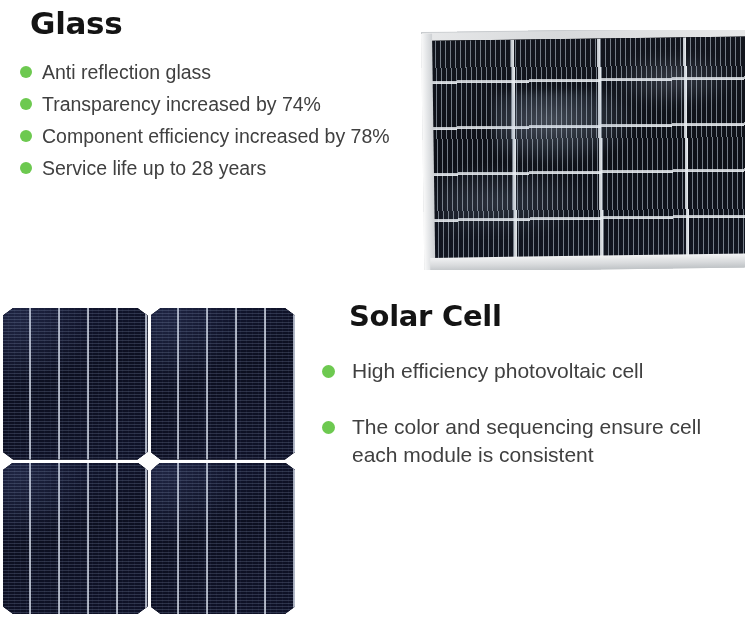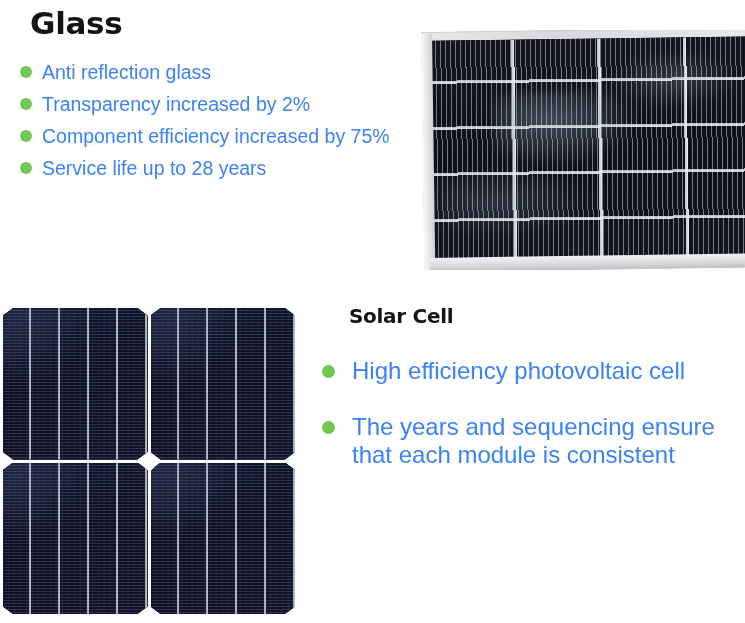--- a/index.html
+++ b/index.html
@@ -36,21 +36,21 @@
 
   .feature-list {
     position: absolute;
     margin: 0;
     padding: 0;
     list-style: none;
   }
   .feature-item {
     position: relative;
     display: block;
-    color: #3b82f6;
+    color: #404040;
   }
   .bullet-dot {
     position: absolute;
     border-radius: 50%;
     background: #6dc950;
   }
   .feature-text {
     display: block;
   }
 
@@ -76,30 +76,30 @@
     width: 12px;
     height: 12px;
     left: 0px;
     top: 8px;
   }
 
   
   #solarcell-title {
     left: 349px;
     top: 298px;
-    font-size: 20px;
+    font-size: 29px;
     line-height: 36px;
   }
   #solarcell-list {
     left: 322px;
     top: 357px;
     width: 415px;
   }
   #solarcell-list .feature-item {
-    font-size: 24px;
+    font-size: 21px;
     line-height: 28.5px;
     padding-left: 30px;
     margin-bottom: 27px;
   }
   #solarcell-list .bullet-dot {
     width: 13px;
     height: 13px;
     left: 0px;
     top: 8px;
   }
@@ -301,26 +301,26 @@
 
   <ul class="feature-list" id="glass-list">
 
     <li class="feature-item">
       <span class="bullet-dot"></span>
       <span class="feature-text">Anti reflection glass</span>
     </li>
 
     <li class="feature-item">
       <span class="bullet-dot"></span>
-      <span class="feature-text">Transparency increased by 2%</span>
-    </li>
-
-    <li class="feature-item">
-      <span class="bullet-dot"></span>
-      <span class="feature-text">Component efficiency increased by 75%</span>
+      <span class="feature-text">Transparency increased by 74%</span>
+    </li>
+
+    <li class="feature-item">
+      <span class="bullet-dot"></span>
+      <span class="feature-text">Component efficiency increased by 78%</span>
     </li>
 
 
     <li class="feature-item">
       <span class="bullet-dot"></span>
       <span class="feature-text">Service life up to 28 years</span>
     </li>
   </ul>
 
   <div id="module-photo">
@@ -360,18 +360,18 @@
 
   <ul class="feature-list" id="solarcell-list">
 
     <li class="feature-item">
       <span class="bullet-dot"></span>
       <span class="feature-text">High efficiency photovoltaic cell</span>
     </li>
 
     <li class="feature-item">
       <span class="bullet-dot"></span>
-      <span class="feature-text">The years and sequencing ensure that each module is consistent</span>
+      <span class="feature-text">The color and sequencing ensure cell each module is consistent</span>
     </li>
 
   </ul>
 
 </div>
 
 </body></html>

